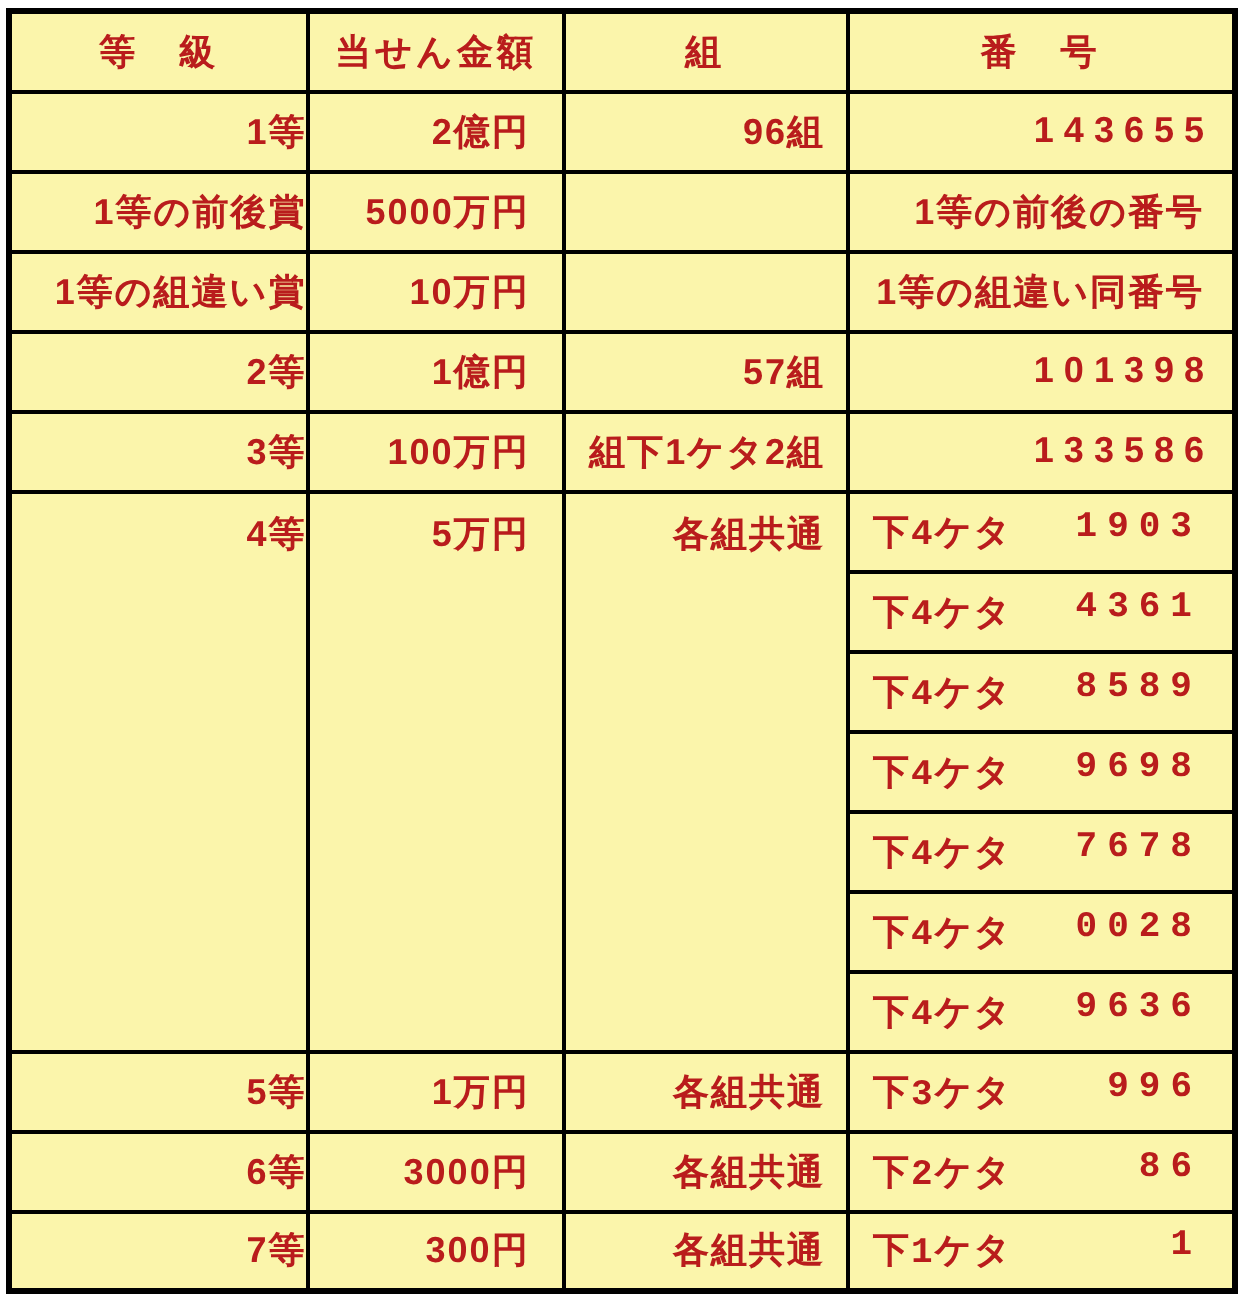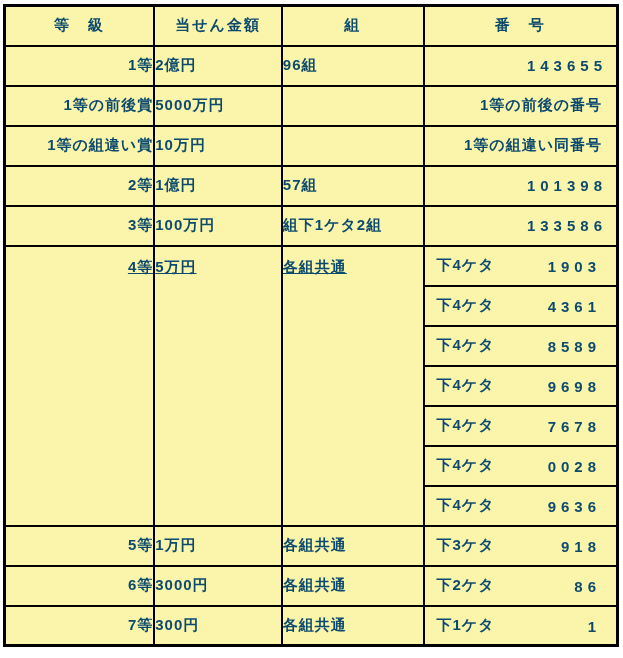--- a/index.html
+++ b/index.html
@@ -20,68 +20,68 @@
     background: #FBF5AB;
     border: 3px solid #000000;
   }
   col.c-rank   { width: 149px; }
   col.c-prize  { width: 127px; }
   col.c-group  { width: 141px; }
   col.c-number { width: 193px; }
   tr { height: 40px; }
   th, td {
     border: 2px solid #000000;
-    font-size: 15px;
+    font-size: 18px;
     font-weight: bold;
-    color: #0c4a6e;
+    color: #b91c1c;
     letter-spacing: 1px;
     padding: 0;
     white-space: nowrap;
     overflow: hidden;
   }
   th {
     text-align: center;
     letter-spacing: 2px;
     font-weight: bold;
   }
   td.rank {
     text-align: right;
     padding-left: 9px;
   }
   td.prize {
-    text-align: left;
+    text-align: right;
     padding-right: 16px;
   }
   td.group {
-    text-align: left;
+    text-align: right;
     padding-right: 10px;
   }
   td.number {
     text-align: right;
     padding-right: 14px;
   }
   td.number .num,
   td.combo .num {
     letter-spacing: 5px;
     margin-right: -5px;
   }
   td.combo {
     padding: 0 20px 0 12px;
   }
   td.combo .inner {
     display: flex;
     justify-content: space-between;
-    align-items: flex-end;
+    align-items: flex-start;
     height: 100%;
+    font-family: Liberation Mono, monospace;
   }
   
   td.merged {
     vertical-align: top;
     line-height: 40px;
-    text-decoration: underline;
   }
 </style>
 </head>
 <body>
 
 <div class="table-wrap">
   <table class="lottery">
     <colgroup>
       <col class="c-rank">
       <col class="c-prize">
@@ -192,21 +192,21 @@
       </td>
     </tr>
 
     <tr>
       <td class="rank">5等</td>
       <td class="prize">1万円</td>
       <td class="group">各組共通</td>
       <td class="combo">
         <div class="inner">
           <span>下3ケタ</span>
-          <span class="num">918</span>
+          <span class="num">996</span>
         </div>
       </td>
     </tr>
 
     <tr>
       <td class="rank">6等</td>
       <td class="prize">3000円</td>
       <td class="group">各組共通</td>
       <td class="combo">
         <div class="inner">

